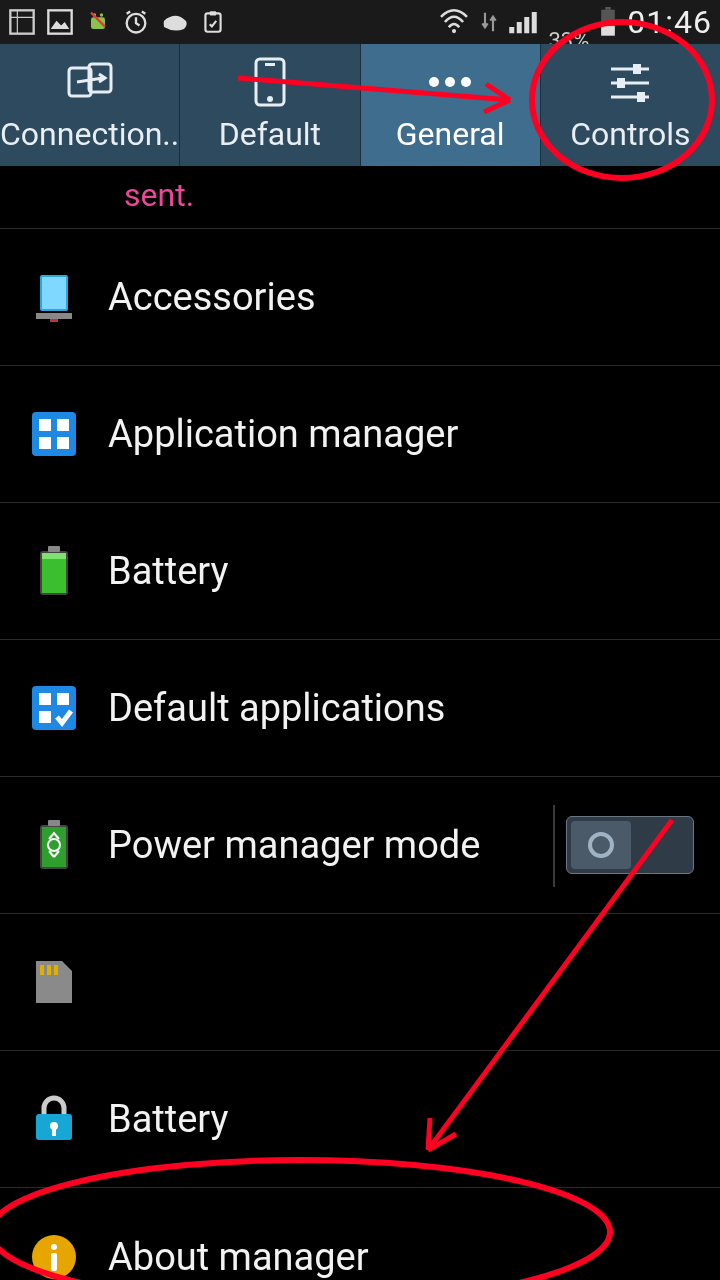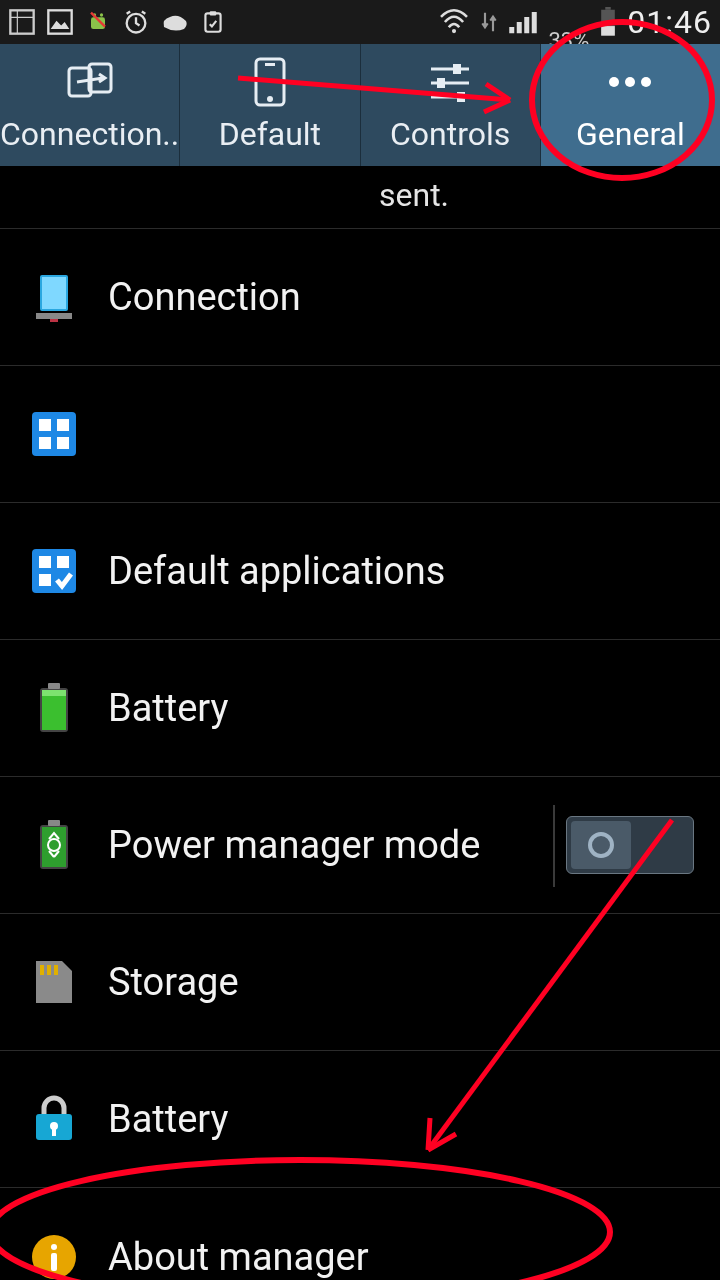--- a/index.html
+++ b/index.html
@@ -8,21 +8,21 @@
   .status-left, .status-right { display: flex; align-items: center; gap: 10px; }
   .status-icon { display: inline-flex; align-items: center; justify-content: center; }
   .status-batt { font-size: 22px; color: #ccc; margin-top: 36px; }
   .status-time { font-size: 32px; color: #eee; letter-spacing: 1px; }
   .tabs { display: flex; width: 100%; height: 122px; }
   .tab { flex: 1; background: #2e4a5f; border-right: 1px solid #1b2e3c; display: flex; flex-direction: column; align-items: center; justify-content: center; gap: 8px; color: #e9eef3; font-size: 32px; cursor: pointer; }
   .tab:last-child { border-right: none; }
   .tab.active { background: #3f6d8e; color: #fff; }
   .tab-icon { height: 50px; display: flex; align-items: center; justify-content: center; }
   .content { width: 100%; background: #000; }
-  .sent-row { padding: 10px 16px 14px 124px; color: #e5e5e5; font-size: 32px; border-bottom: 1px solid #2b2b2b; text-align: center; }
+  .sent-row { padding: 10px 16px 14px 124px; color: #ec4899; font-size: 32px; border-bottom: 1px solid #2b2b2b; }
   .item { display: flex; align-items: center; height: 137px; border-bottom: 1px solid #2b2b2b; padding: 0 26px; cursor: pointer; }
   .item:last-child { border-bottom: none; }
   .item-icon { width: 56px; height: 56px; display: flex; align-items: center; justify-content: center; margin-right: 26px; }
   .item-label { color: #f2f2f2; font-size: 38px; flex: 1; }
   .toggle { width: 128px; height: 58px; border-radius: 6px; background: #2f3b46; border: 1px solid #6a7782; position: relative; margin-left: 16px; }
   .toggle-sep { position: absolute; left: -14px; top: -12px; width: 2px; height: 82px; background: #3a3a3a; }
   .toggle-knob { position: absolute; left: 4px; top: 4px; width: 60px; height: 48px; border-radius: 4px; background: #4a5a68; display: flex; align-items: center; justify-content: center; }
   .toggle-ring { width: 26px; height: 26px; border: 4px solid #9fb3c4; border-radius: 50%; }
   
   .overlay { position: absolute; left: 0; top: 0; width: 720px; height: 1280px; pointer-events: none; }
@@ -122,97 +122,98 @@
   <div class="tab">
     <span class="tab-icon">
       <svg width="34" height="50" viewBox="0 0 34 50">
           <rect x="3" y="2" width="28" height="46" rx="4" fill="none" stroke="#e6edf3" stroke-width="3"></rect>
           <rect x="12" y="6" width="10" height="3" fill="#e6edf3"></rect>
           <circle cx="17" cy="42" r="3" fill="#e6edf3"></circle>
         </svg>
     </span>
     <span>Default</span>
   </div>
+  <div class="tab active">
+    <span class="tab-icon">
+      <svg width="56" height="20" viewBox="0 0 56 20">
+          <circle cx="12" cy="10" r="5" fill="#fff"></circle>
+          <circle cx="28" cy="10" r="5" fill="#fff"></circle>
+          <circle cx="44" cy="10" r="5" fill="#fff"></circle>
+        </svg>
+    </span>
+    <span>General</span>
+  </div>
   <div class="tab">
     <span class="tab-icon">
       <svg width="50" height="46" viewBox="0 0 50 46">
           <line x1="6" y1="10" x2="44" y2="10" stroke="#e6edf3" stroke-width="3"></line>
           <rect x="28" y="5" width="8" height="10" fill="#e6edf3"></rect>
           <line x1="6" y1="24" x2="44" y2="24" stroke="#e6edf3" stroke-width="3"></line>
           <rect x="12" y="19" width="8" height="10" fill="#e6edf3"></rect>
           <line x1="6" y1="38" x2="44" y2="38" stroke="#e6edf3" stroke-width="3"></line>
           <rect x="32" y="33" width="8" height="10" fill="#e6edf3"></rect>
         </svg>
     </span>
     <span>Controls</span>
   </div>
-  <div class="tab active">
-    <span class="tab-icon">
-      <svg width="56" height="20" viewBox="0 0 56 20">
-          <circle cx="12" cy="10" r="5" fill="#fff"></circle>
-          <circle cx="28" cy="10" r="5" fill="#fff"></circle>
-          <circle cx="44" cy="10" r="5" fill="#fff"></circle>
-        </svg>
-    </span>
-    <span>General</span>
-  </div>
 </div>
 
 <div class="content">
   <div class="sent-row">
     <span>sent.</span>
   </div>
 
   <div class="item">
     <span class="item-icon">
       <svg width="48" height="52" viewBox="0 0 48 52">
           <rect x="10" y="4" width="28" height="36" rx="2" fill="#2aa7e0"></rect>
           <rect x="12" y="6" width="24" height="32" fill="#7fd8ff"></rect>
           <rect x="6" y="42" width="36" height="6" fill="#888"></rect>
           <rect x="20" y="48" width="8" height="3" fill="#b34"></rect>
         </svg>
     </span>
-    <span class="item-label">Connection</span>
+    <span class="item-label">Accessories</span>
   </div>
 
   <div class="item">
     <span class="item-icon">
       <svg width="48" height="48" viewBox="0 0 48 48">
           <rect x="2" y="2" width="44" height="44" rx="4" fill="#1e88e5"></rect>
           <rect x="9" y="9" width="12" height="12" fill="#fff"></rect>
           <rect x="27" y="9" width="12" height="12" fill="#fff"></rect>
           <rect x="9" y="27" width="12" height="12" fill="#fff"></rect>
           <rect x="27" y="27" width="12" height="12" fill="#fff"></rect>
         </svg>
     </span>
+    <span class="item-label">Application manager</span>
+  </div>
+
+  <div class="item">
+    <span class="item-icon">
+      <svg width="34" height="52" viewBox="0 0 34 52">
+          <rect x="3" y="6" width="28" height="44" rx="3" fill="#444"></rect>
+          <rect x="11" y="1" width="12" height="6" rx="1" fill="#888"></rect>
+          <rect x="5" y="8" width="24" height="40" fill="#3bbf2f"></rect>
+          <rect x="5" y="8" width="24" height="6" fill="#7de36f"></rect>
+        </svg>
+    </span>
+    <span class="item-label">Battery</span>
   </div>
 
   <div class="item">
     <span class="item-icon">
       <svg width="48" height="48" viewBox="0 0 48 48">
           <rect x="2" y="2" width="44" height="44" rx="4" fill="#1e88e5"></rect>
           <rect x="9" y="9" width="12" height="12" fill="#fff"></rect>
           <rect x="27" y="9" width="12" height="12" fill="#fff"></rect>
           <rect x="9" y="27" width="12" height="12" fill="#fff"></rect>
           <path d="M27 33 L32 39 L41 27" stroke="#fff" stroke-width="5" fill="none"></path>
         </svg>
     </span>
     <span class="item-label">Default applications</span>
-  </div>
-
-  <div class="item">
-    <span class="item-icon">
-      <svg width="34" height="52" viewBox="0 0 34 52">
-          <rect x="3" y="6" width="28" height="44" rx="3" fill="#444"></rect>
-          <rect x="11" y="1" width="12" height="6" rx="1" fill="#888"></rect>
-          <rect x="5" y="8" width="24" height="40" fill="#3bbf2f"></rect>
-          <rect x="5" y="8" width="24" height="6" fill="#7de36f"></rect>
-        </svg>
-    </span>
-    <span class="item-label">Battery</span>
   </div>
 
   <div class="item">
     <span class="item-icon">
       <svg width="34" height="52" viewBox="0 0 34 52">
           <rect x="3" y="6" width="28" height="44" rx="3" fill="#444"></rect>
           <rect x="11" y="1" width="12" height="6" rx="1" fill="#888"></rect>
           <rect x="5" y="8" width="24" height="40" fill="#2e9e2e"></rect>
           <path d="M11 26 A6 6 0 1 1 23 26 A6 6 0 1 1 11 26" fill="none" stroke="#fff" stroke-width="2"></path>
           <path d="M12 20 L17 14 L22 20 M17 38 L12 32 M17 38 L22 32" stroke="#fff" stroke-width="2" fill="none"></path>
@@ -229,21 +230,20 @@
 
   <div class="item">
     <span class="item-icon">
       <svg width="44" height="50" viewBox="0 0 44 50">
           <path d="M4 4 L30 4 L40 14 L40 46 L4 46 Z" fill="#8a8a8a"></path>
           <rect x="8" y="8" width="4" height="10" fill="#e0b000"></rect>
           <rect x="15" y="8" width="4" height="10" fill="#e0b000"></rect>
           <rect x="22" y="8" width="4" height="10" fill="#e0b000"></rect>
         </svg>
     </span>
-    <span class="item-label">Storage</span>
   </div>
 
   <div class="item">
     <span class="item-icon">
       <svg width="44" height="50" viewBox="0 0 44 50">
           <rect x="4" y="20" width="36" height="26" rx="3" fill="#17a7d4"></rect>
           <path d="M12 20 L12 14 A10 10 0 0 1 32 14 L32 20" fill="none" stroke="#ccc" stroke-width="5"></path>
           <circle cx="22" cy="32" r="4" fill="#fff"></circle>
           <rect x="20" y="34" width="4" height="8" fill="#fff"></rect>
         </svg>

